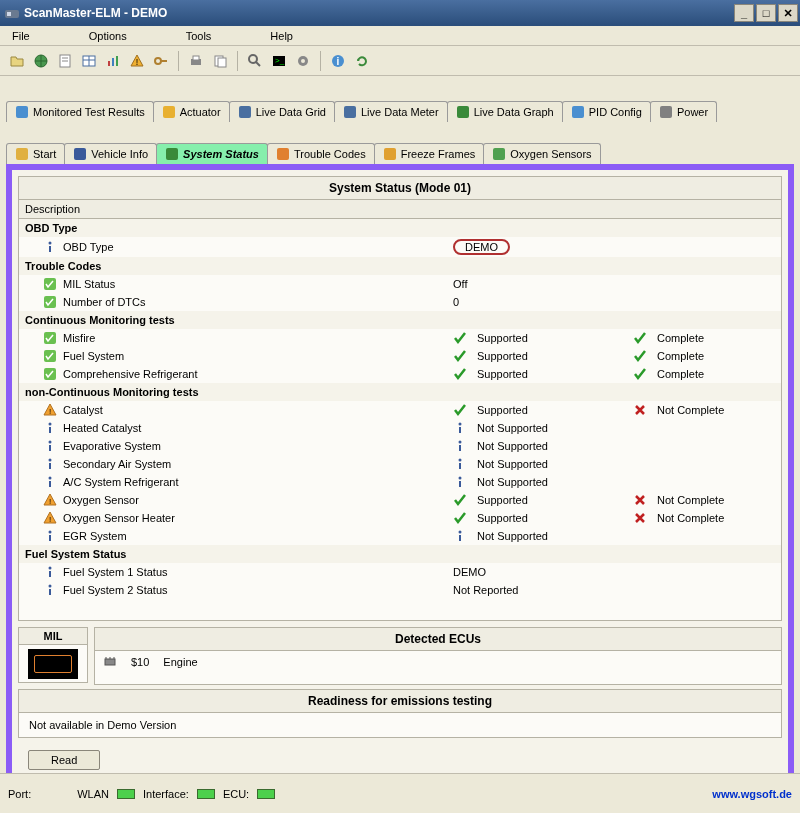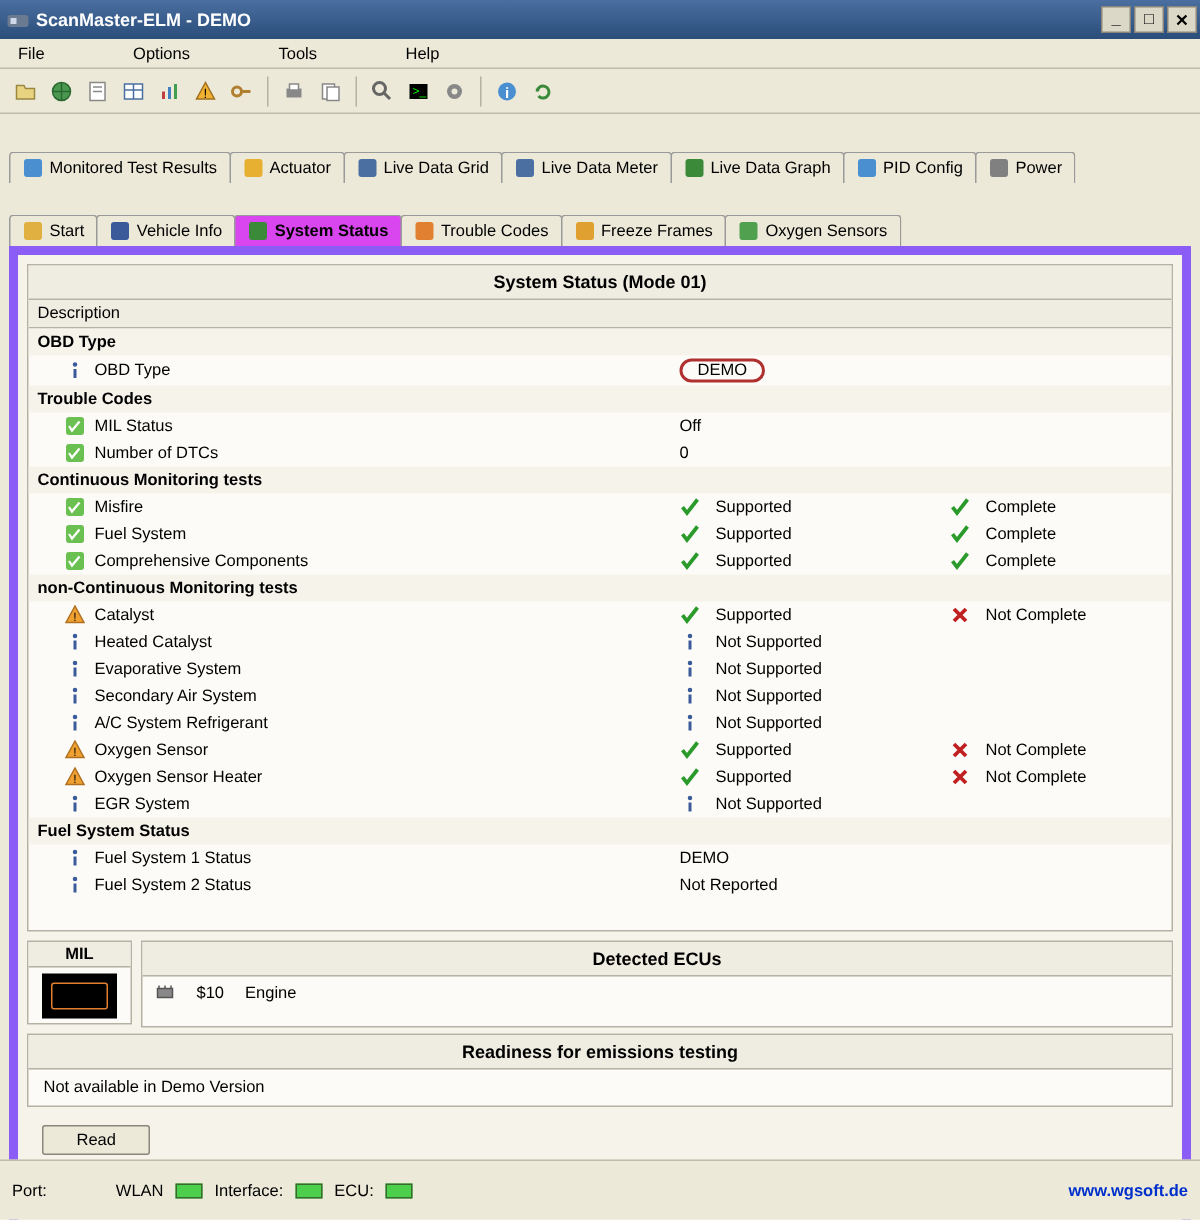--- a/index.html
+++ b/index.html
@@ -67,21 +67,21 @@
     display:flex; align-items:center; gap:4px;
     padding: 3px 8px;
     background:#ece9d8;
     border:1px solid #9a9a9a;
     border-bottom:none;
     margin-right:-1px;
     border-radius: 3px 3px 0 0;
     font-size: 11px;
     margin-top: 21px;
   }
-  .tab.active { background:#d946ef; font-weight:bold; position:relative; z-index:2;}
+  .tab.active { background:#86efac; font-weight:bold; position:relative; z-index:2;font-style:italic;}
   .tab .ticon { width:14px; height:14px; display:flex;align-items:center;justify-content:center;}
   
   .content-frame {
     margin: 0 6px 4px 6px;
     border:6px solid #8b5cf6;
     background:#f5f3ea;
     padding: 6px;
     height: 670px;
   }
   .panel {
@@ -501,21 +501,21 @@
           </div>
         </div>
         <div class="row">
           <div class="col-desc">
             <span class="icon">
               <svg width="14" height="14">
                 <rect x="1" y="1" width="12" height="12" rx="2" fill="#6ac050"></rect>
                 <path d="M3 7l2 3 5-6" stroke="#fff" stroke-width="1.5" fill="none"></path>
               </svg>
             </span>
-            <span>Comprehensive Components</span>
+            <span>Comprehensive Refrigerant</span>
           </div>
           <div class="col-val1">
             <span class="icon">
               <svg width="14" height="14">
                 <path d="M2 7l3 4 7-9" stroke="#2a9a2a" stroke-width="2.5" fill="none"></path>
               </svg>
             </span>
             <span>Supported</span>
           </div>
           <div class="col-val2">

